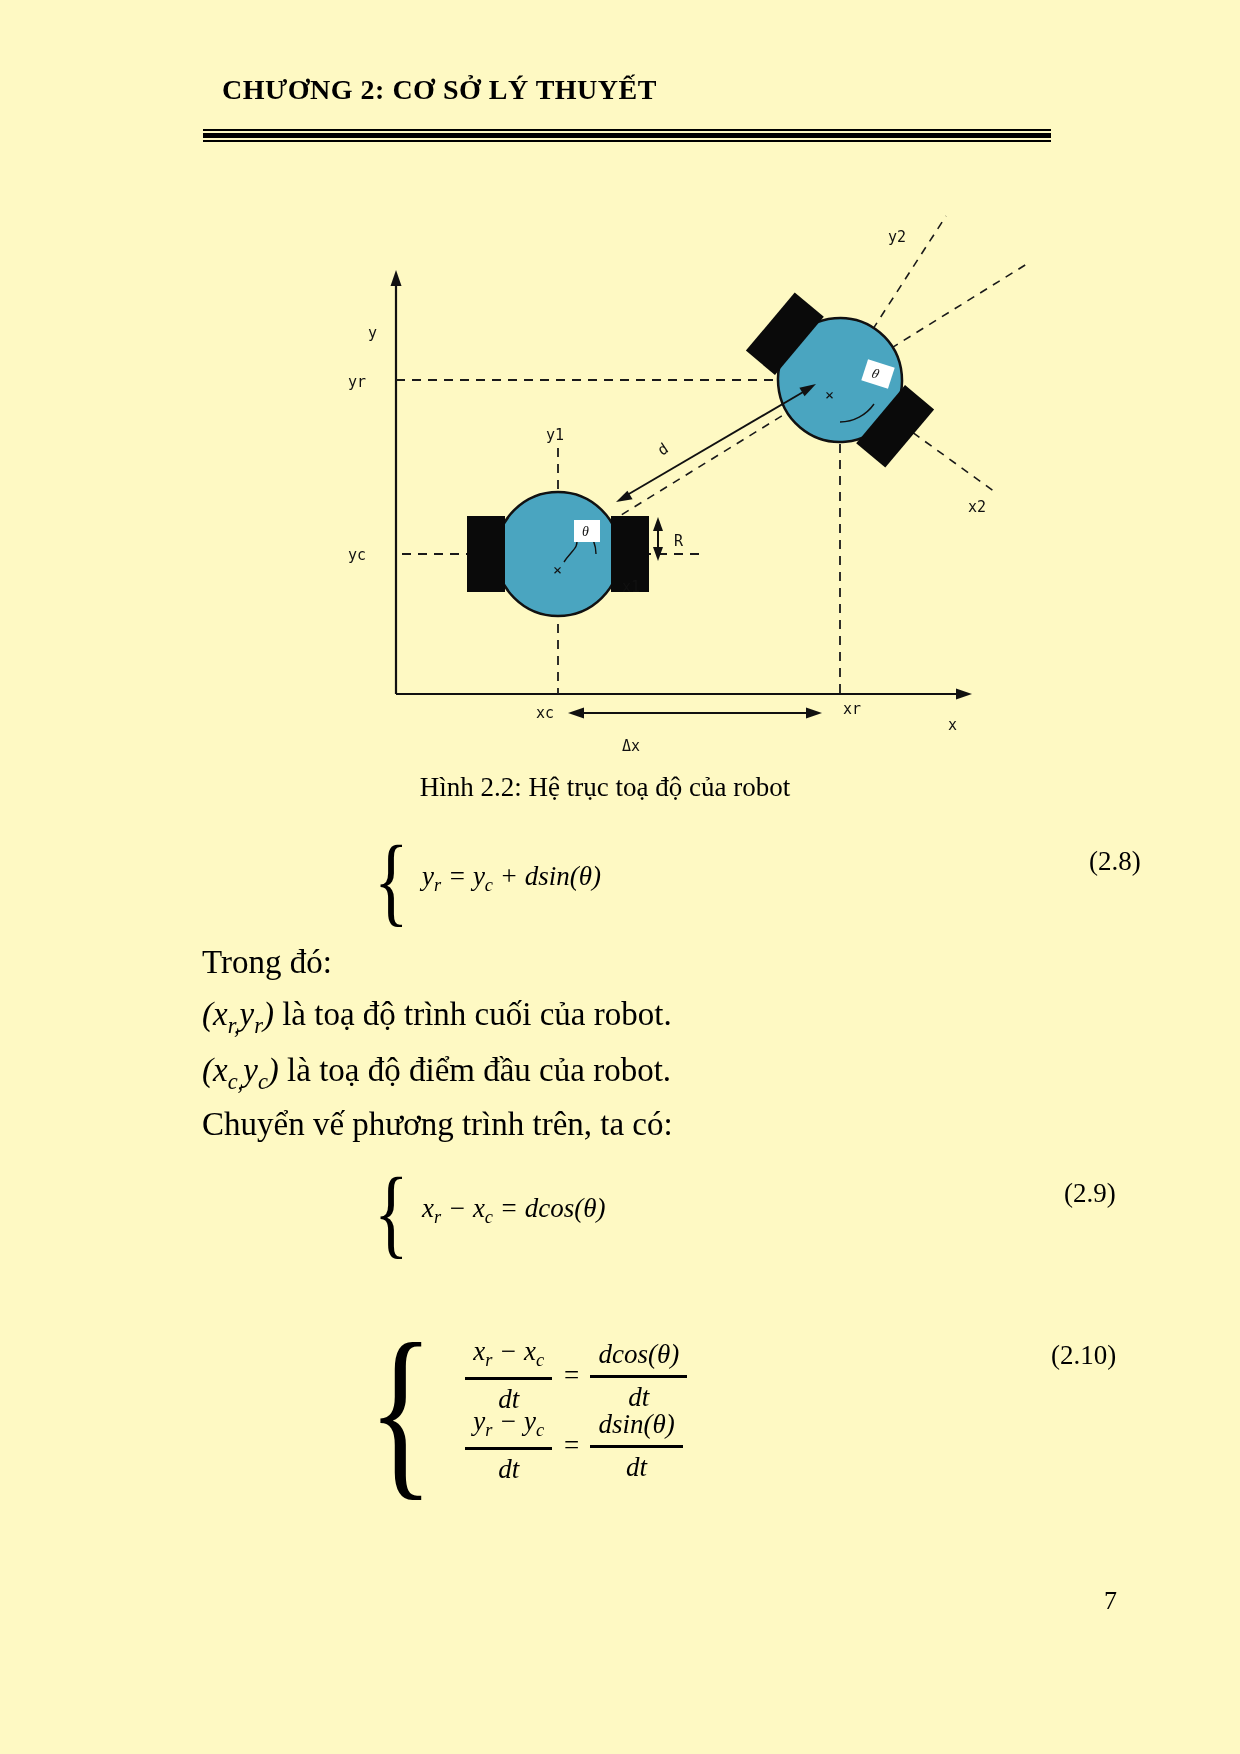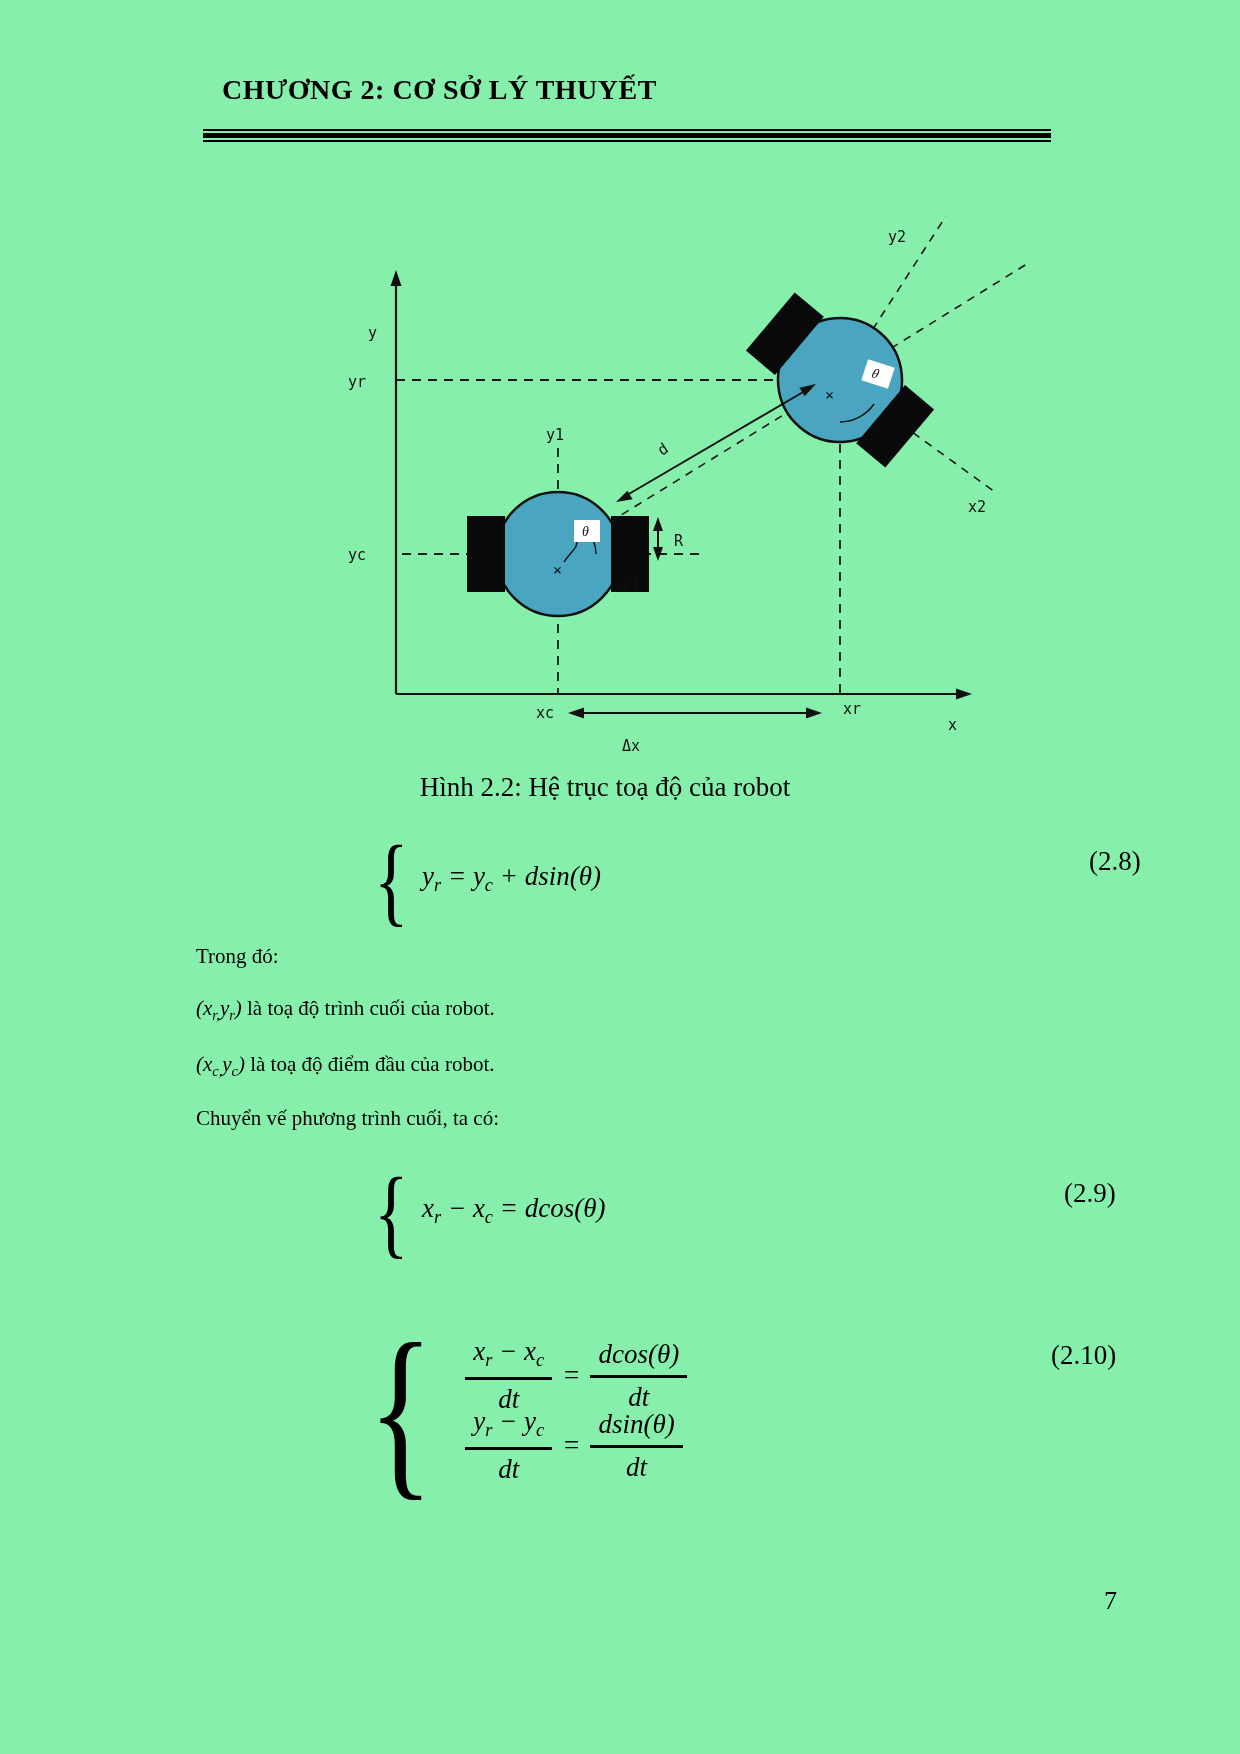--- a/index.html
+++ b/index.html
@@ -1,16 +1,16 @@
 <!DOCTYPE html>
 <html><head>
 <meta charset="utf-8">
 <style>
   html,body{margin:0;padding:0;background:#e8e8e8;}
-  .page{position:relative;width:1240px;height:1754px;background:#86efac;
+  .page{position:relative;width:1240px;height:1754px;background:#fef9c3;
         font-family:"Liberation Serif",serif;color:#000;overflow:hidden;margin:0 auto;}
 
   
   .hdr{position:absolute;left:222px;top:74px;font-size:28px;font-weight:bold;letter-spacing:.5px;white-space:nowrap;}
   .rule{position:absolute;left:203px;top:129px;width:848px;}
   .rule .thin{height:2px;background:#000;}
   .rule .thick{height:5px;background:#000;margin:2px 0;}
 
   
   .diagram{position:absolute;left:340px;top:190px;width:700px;height:580px;}
@@ -35,21 +35,21 @@
   .eqsign{margin:0 4px;}
   .eqnum{position:absolute;font-size:27px;font-style:normal;}
   #n28{left:1089px;top:846px;}
   #n29{left:1064px;top:1178px;}
   #n210{left:1051px;top:1340px;}
   #eq28{left:374px;top:836px;}
   #eq29{left:374px;top:1168px;}
   #eq210{left:368px;top:1334px;}
 
   
-  .para{position:absolute;left:196px;font-size:21px;white-space:nowrap;}
+  .para{position:absolute;left:202px;font-size:33px;white-space:nowrap;}
   #p0{top:944px;} #p1{top:996px;} #p2{top:1052px;} #p3{top:1106px;} #p4{top:1276px;}
   .mv{font-style:italic;}
 
   .pagenum{position:absolute;left:1104px;top:1586px;font-size:26px;}
 </style>
 </head>
 <body>
 
 <div class="page">
 
@@ -134,21 +134,21 @@
     <span class="brace b1">{</span>
     <span class="eqcol">
       <span class="eqrow"><span>y</span><sub>r</sub><span> = </span><span>y</span><sub>c</sub><span> + dsin(θ)</span></span>
     </span>
   </div>
   <div class="eqnum" id="n28">(2.8)</div>
 
   <div class="para" id="p0">Trong đó:</div>
   <div class="para" id="p1"><span class="mv"><span>(</span><span>x</span><sub>r,</sub><span>y</span><sub>r</sub><span>)</span></span><span> là toạ độ trình cuối của robot.</span></div>
   <div class="para" id="p2"><span class="mv"><span>(</span><span>x</span><sub>c,</sub><span>y</span><sub>c</sub><span>)</span></span><span> là toạ độ điểm đầu của robot.</span></div>
-  <div class="para" id="p3">Chuyển vế phương trình cuối, ta có:</div>
+  <div class="para" id="p3">Chuyển vế phương trình trên, ta có:</div>
 
   <div class="eq" id="eq29">
     <span class="brace b1">{</span>
     <span class="eqcol">
       <span class="eqrow"><span>x</span><sub>r</sub><span> − </span><span>x</span><sub>c</sub><span> = dcos(θ)</span></span>
     </span>
   </div>
   <div class="eqnum" id="n29">(2.9)</div>
 
 

